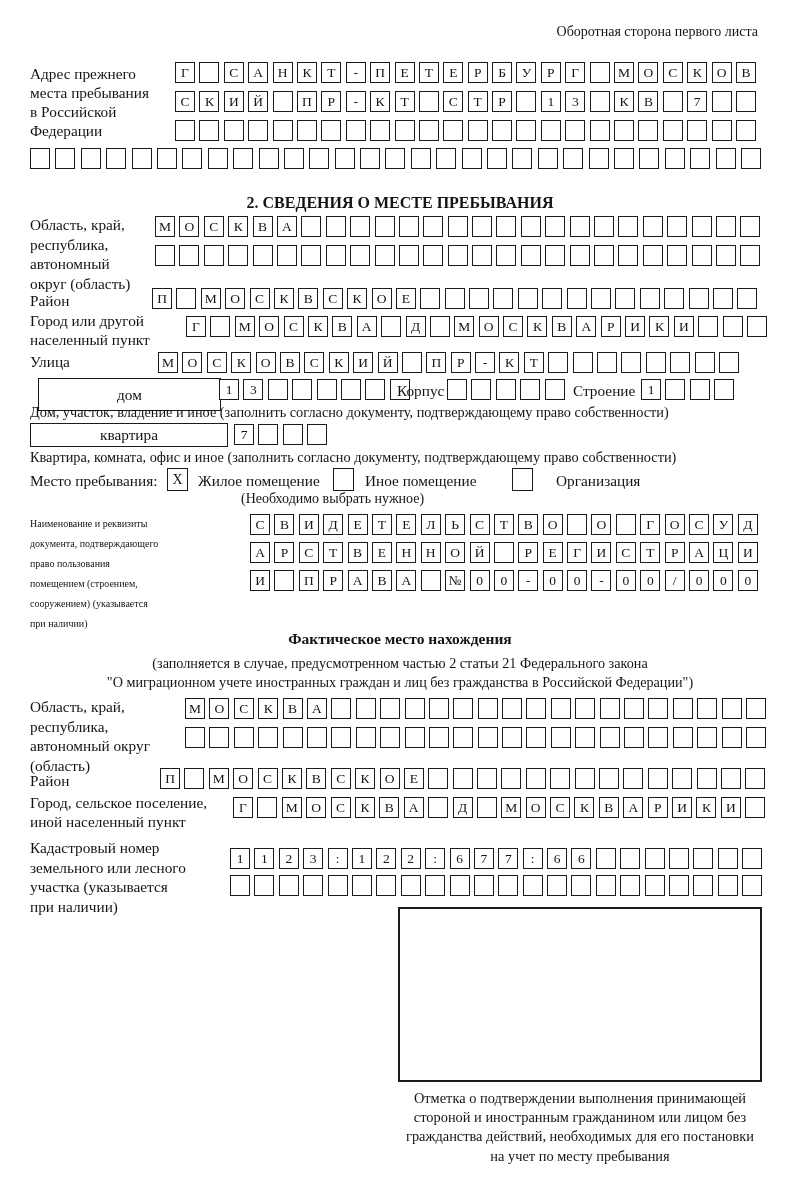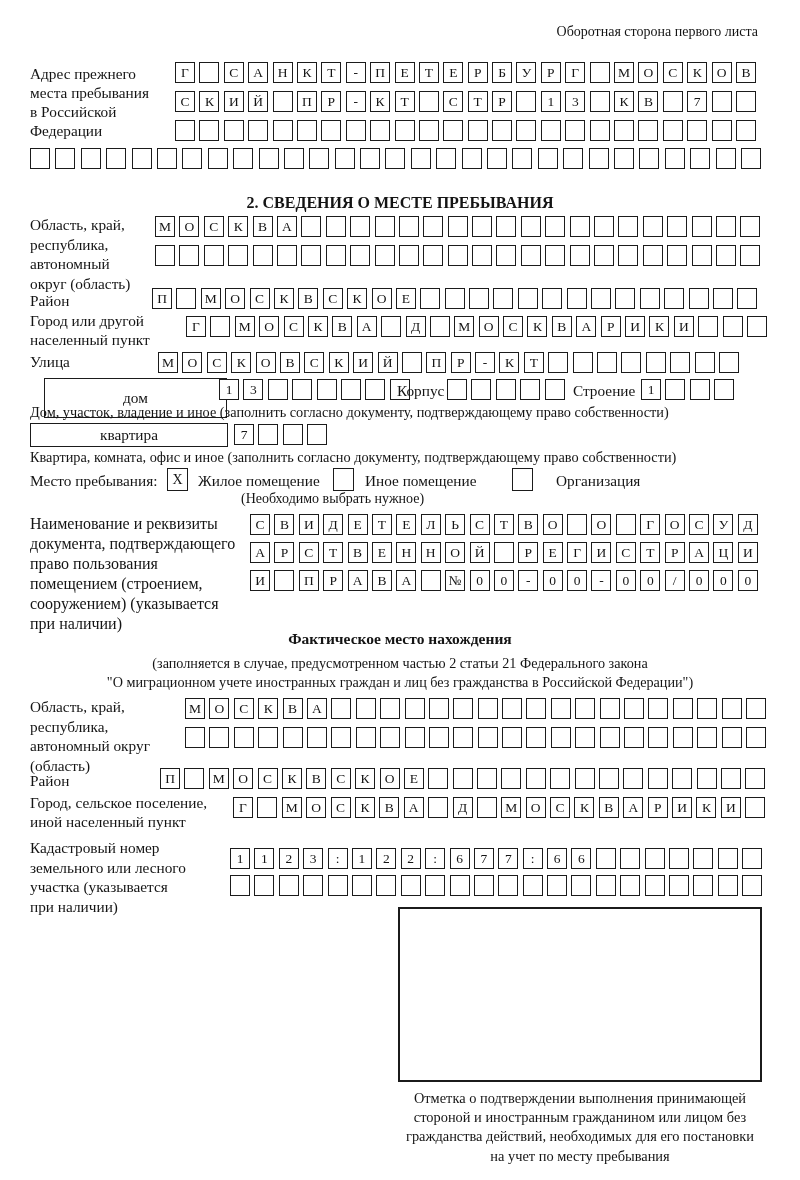--- a/index.html
+++ b/index.html
@@ -58,42 +58,42 @@
 
   <div class="abs lbl" style="left:30px;top:311px;">
     <div>Город или другой</div>
     <div>населенный пункт</div>
   </div>
   <div class="abs boxrow" style="left:186px;top:316px;"><span class="cell">Г</span><span class="cell"></span><span class="cell">М</span><span class="cell">О</span><span class="cell">С</span><span class="cell">К</span><span class="cell">В</span><span class="cell">А</span><span class="cell"></span><span class="cell">Д</span><span class="cell"></span><span class="cell">М</span><span class="cell">О</span><span class="cell">С</span><span class="cell">К</span><span class="cell">В</span><span class="cell">А</span><span class="cell">Р</span><span class="cell">И</span><span class="cell">К</span><span class="cell">И</span><span class="cell"></span><span class="cell"></span><span class="cell"></span></div>
 
   <div class="abs lbl" style="left:30px;top:352px;">Улица</div>
   <div class="abs boxrow" style="left:158px;top:352px;"><span class="cell">М</span><span class="cell">О</span><span class="cell">С</span><span class="cell">К</span><span class="cell">О</span><span class="cell">В</span><span class="cell">С</span><span class="cell">К</span><span class="cell">И</span><span class="cell">Й</span><span class="cell"></span><span class="cell">П</span><span class="cell">Р</span><span class="cell">-</span><span class="cell">К</span><span class="cell">Т</span><span class="cell"></span><span class="cell"></span><span class="cell"></span><span class="cell"></span><span class="cell"></span><span class="cell"></span><span class="cell"></span><span class="cell"></span></div>
 
-  <div class="abs widebox" style="left:44px;top:378px;width:183px;height:40px;">дом</div>
+  <div class="abs widebox" style="left:38px;top:378px;width:183px;height:33px;">дом</div>
   <div class="abs boxrow" style="left:219px;top:379px;"><span class="cell">1</span><span class="cell">3</span><span class="cell"></span><span class="cell"></span><span class="cell"></span><span class="cell"></span><span class="cell"></span><span class="cell"></span></div>
   <div class="abs lbl" style="left:397px;top:381px;">Корпус</div>
   <div class="abs boxrow" style="left:447px;top:379px;"><span class="cell"></span><span class="cell"></span><span class="cell"></span><span class="cell"></span><span class="cell"></span></div>
   <div class="abs lbl" style="left:573px;top:381px;">Строение</div>
   <div class="abs boxrow" style="left:641px;top:379px;"><span class="cell">1</span><span class="cell"></span><span class="cell"></span><span class="cell"></span></div>
   <div class="abs smallcap" style="left:30px;top:404px;font-family:Liberation Serif, serif;">Дом, участок, владение и иное (заполнить согласно документу, подтверждающему право собственности)</div>
 
   <div class="abs widebox" style="left:30px;top:423px;width:198px;height:24px;">квартира</div>
   <div class="abs boxrow" style="left:234px;top:424px;"><span class="cell">7</span><span class="cell"></span><span class="cell"></span><span class="cell"></span></div>
   <div class="abs smallcap" style="left:30px;top:449px;">Квартира, комната, офис и иное (заполнить согласно документу, подтверждающему право собственности)</div>
 
   <div class="abs lbl" style="left:30px;top:471px;">Место пребывания:</div>
   <span class="abs ckcell" style="left:167px;top:468px;">X</span>
   <div class="abs lbl" style="left:198px;top:471px;">Жилое помещение</div>
   <span class="abs ckcell" style="left:333px;top:468px;"></span>
   <div class="abs lbl" style="left:365px;top:471px;">Иное помещение</div>
   <span class="abs ckcell" style="left:512px;top:468px;"></span>
   <div class="abs lbl" style="left:556px;top:471px;">Организация</div>
   <div class="abs" style="left:241px;top:491px;font-size:14px;">(Необходимо выбрать нужное)</div>
 
-  <div class="abs" style="left:30px;top:514px;font-size:16px;line-height:20px;">
+  <div class="abs" style="left:30px;top:514px;font-size:10px;line-height:20px;">
     <div>Наименование и реквизиты</div>
     <div>документа, подтверждающего</div>
     <div>право пользования</div>
     <div>помещением (строением,</div>
     <div>сооружением) (указывается</div>
     <div>при наличии)</div>
   </div>
   <div class="abs boxrow" style="left:250px;top:514px;"><span class="cell">С</span><span class="cell">В</span><span class="cell">И</span><span class="cell">Д</span><span class="cell">Е</span><span class="cell">Т</span><span class="cell">Е</span><span class="cell">Л</span><span class="cell">Ь</span><span class="cell">С</span><span class="cell">Т</span><span class="cell">В</span><span class="cell">О</span><span class="cell"></span><span class="cell">О</span><span class="cell"></span><span class="cell">Г</span><span class="cell">О</span><span class="cell">С</span><span class="cell">У</span><span class="cell">Д</span></div>
   <div class="abs boxrow" style="left:250px;top:542px;"><span class="cell">А</span><span class="cell">Р</span><span class="cell">С</span><span class="cell">Т</span><span class="cell">В</span><span class="cell">Е</span><span class="cell">Н</span><span class="cell">Н</span><span class="cell">О</span><span class="cell">Й</span><span class="cell"></span><span class="cell">Р</span><span class="cell">Е</span><span class="cell">Г</span><span class="cell">И</span><span class="cell">С</span><span class="cell">Т</span><span class="cell">Р</span><span class="cell">А</span><span class="cell">Ц</span><span class="cell">И</span></div>
   <div class="abs boxrow" style="left:250px;top:570px;"><span class="cell">И</span><span class="cell"></span><span class="cell">П</span><span class="cell">Р</span><span class="cell">А</span><span class="cell">В</span><span class="cell">А</span><span class="cell"></span><span class="cell">№</span><span class="cell">0</span><span class="cell">0</span><span class="cell">-</span><span class="cell">0</span><span class="cell">0</span><span class="cell">-</span><span class="cell">0</span><span class="cell">0</span><span class="cell">/</span><span class="cell">0</span><span class="cell">0</span><span class="cell">0</span></div>

